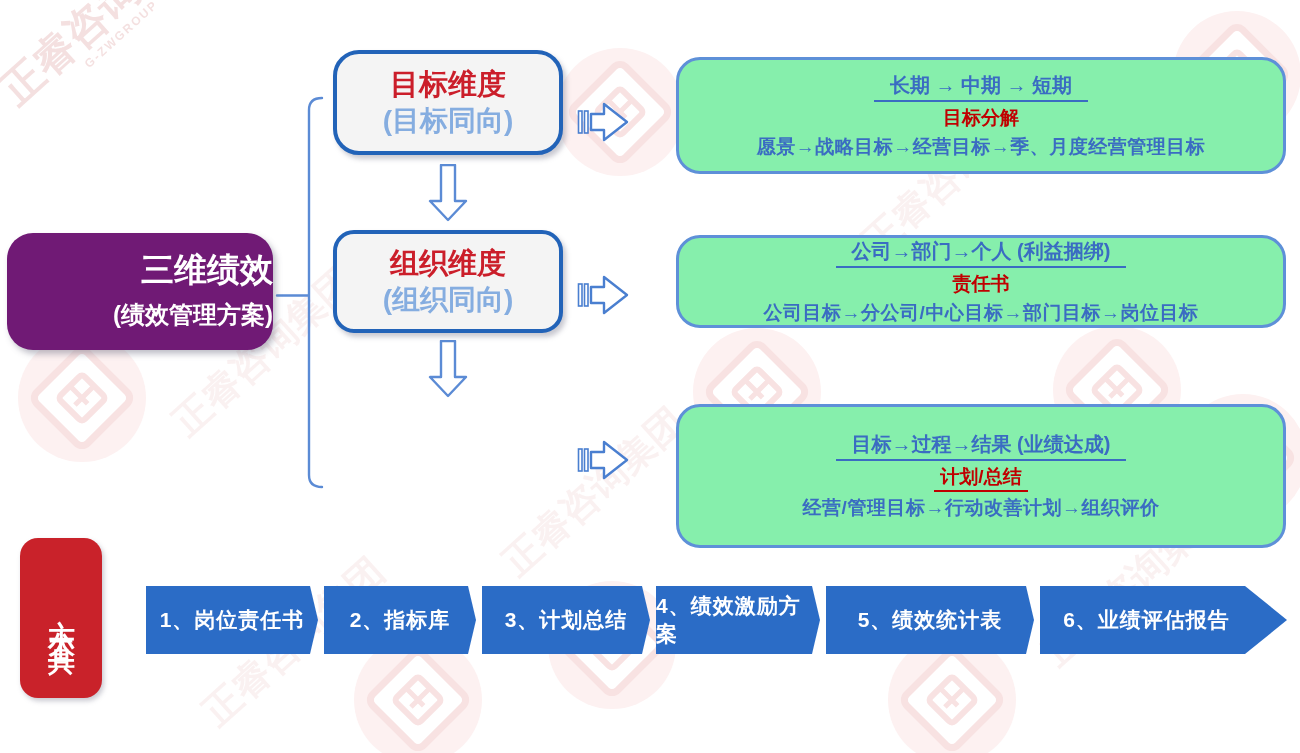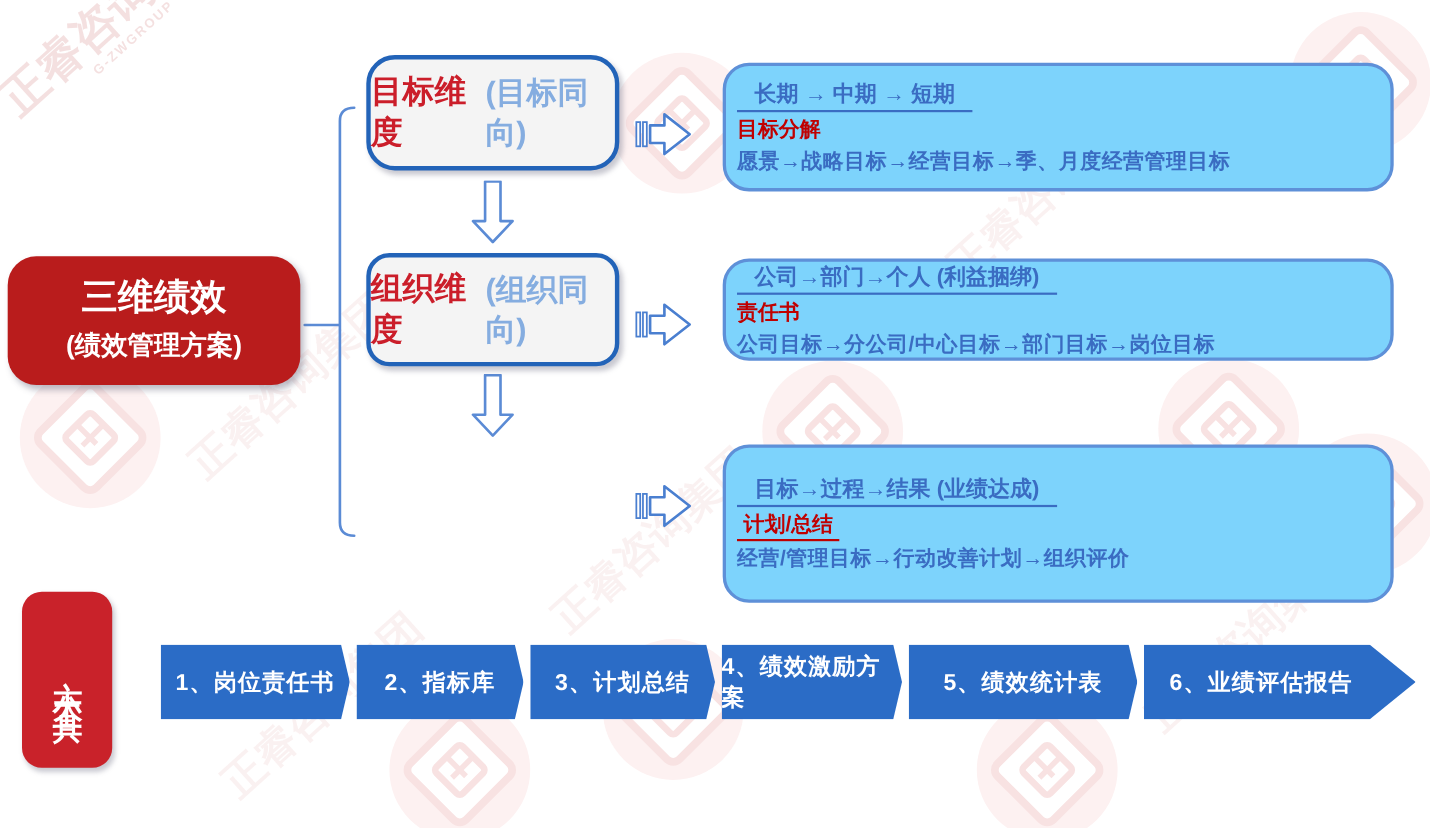--- a/index.html
+++ b/index.html
@@ -11,45 +11,45 @@
   #wm-layer{position:absolute;inset:0;z-index:0;pointer-events:none;}
   .wm-text{
     position:absolute;font-weight:bold;color:#d98f8f;opacity:.12;
     transform:rotate(-42deg);white-space:nowrap;line-height:1.15;text-align:center;
   }
   .wm-text.strong{opacity:.30;color:#dc9c9c;}
   .wm-sub{font-size:12px;letter-spacing:2px;}
   
   .main-box{
     position:absolute;left:7px;top:233px;width:266px;height:117px;border-radius:26px;
-    background:#b91c1c;color:#ffffff;z-index:2;
-    display:flex;flex-direction:column;justify-content:center;align-items:center;
+    background:#701a75;color:#ffffff;z-index:2;
+    display:flex;flex-direction:column;justify-content:center;align-items:flex-end;
     box-shadow:3px 4px 6px rgba(110,110,130,.45);
   }
   .main-box .l1{font-size:33px;font-weight:bold;line-height:46px;}
   .main-box .l2{font-size:24px;font-weight:bold;line-height:44px;}
   
   .brace{position:absolute;left:265px;top:90px;z-index:1;}
   
   .dim-box{
     position:absolute;left:333px;width:230px;height:105px;z-index:2;
     background:#f4f4f4;border:4px solid #2263b8;border-radius:26px;box-sizing:border-box;
-    display:flex;flex-direction:row;justify-content:center;align-items:center;
+    display:flex;flex-direction:column;justify-content:center;align-items:center;
     box-shadow:3px 4px 5px rgba(120,120,140,.40);
   }
   .dim-title{font-size:29px;font-weight:bold;color:#cb1e2a;line-height:37px;}
   .dim-sub{font-size:28px;font-weight:bold;color:#85ade0;line-height:36px;}
   
   .down-arrow{position:absolute;left:428px;z-index:1;}
   .striped-arrow{position:absolute;left:577px;z-index:1;}
   
   .detail-box{
-    position:absolute;left:657px;width:610px;z-index:2;background:#7dd3fc;
+    position:absolute;left:676px;width:610px;z-index:2;background:#86efac;
     border:3px solid #5e90d8;border-radius:24px;box-sizing:border-box;
-    display:flex;flex-direction:column;justify-content:center;
+    display:flex;flex-direction:column;justify-content:center;align-items:center;
     gap:3px;padding:6px 10px;
   }
   .dl1{font-size:20px;font-weight:bold;color:#3a6cc2;}
   .dl2{font-size:19px;font-weight:bold;color:#c00000;}
   .dl3{font-size:19px;font-weight:bold;color:#3a6cc2;letter-spacing:.5px;}
   .u{border-bottom:2.5px solid currentColor;padding:0 16px 1px;display:inline-block;}
   
   .tools-label-box{
     position:absolute;left:20px;top:538px;width:82px;height:160px;border-radius:18px;
     background:#c9222a;color:#ffffff;z-index:2;

